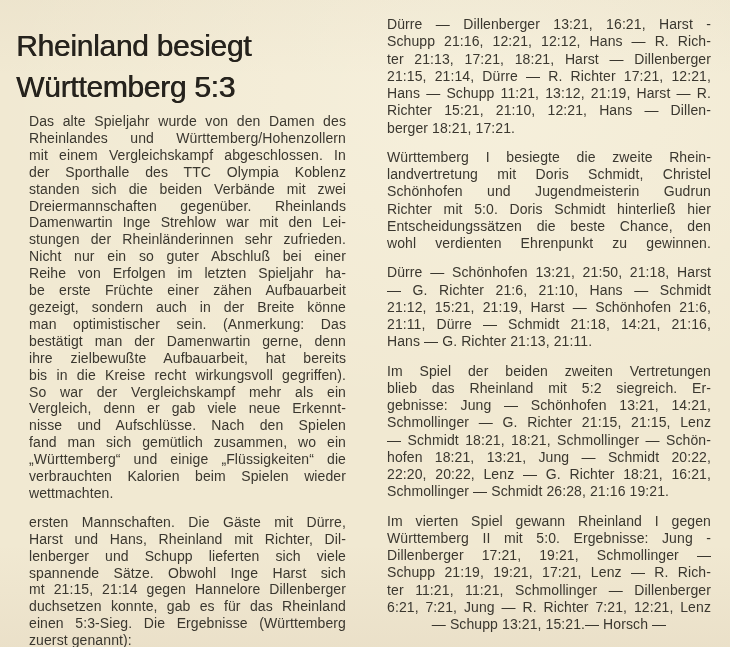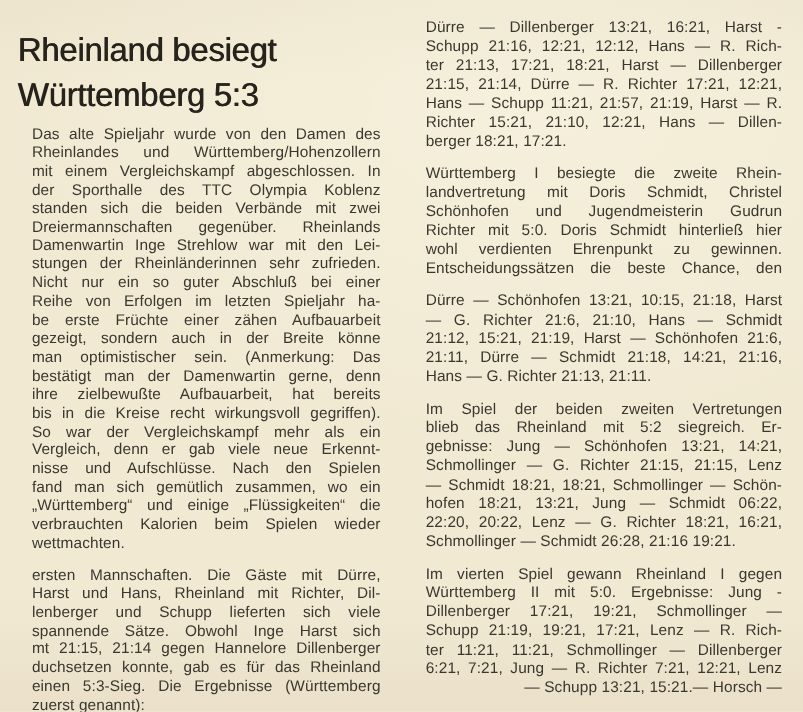--- a/index.html
+++ b/index.html
@@ -43,21 +43,21 @@
     text-align: justify;
     text-align-last: justify;
     white-space: nowrap;
     overflow: visible;
   }
   .line.end {
     text-align-last: left;
   }
   .line.sig-row {
     display: flex;
-    justify-content: flex-end;
+    justify-content: center;
     white-space: nowrap;
   }
 </style>
 </head>
 <body>
 
 <div class="clipping">
   <h1 class="headline">
     <span class="hl-line">Rheinland besiegt</span>
     <span class="hl-line">Württemberg 5:3</span>
@@ -98,46 +98,46 @@
         <div class="line">einen 5:3-Sieg. Die Ergebnisse (Württemberg</div>
         <div class="line end">zuerst genannt):</div>
       </div>
     </div>
   <div class="column column-right">
       <div class="para">
         <div class="line">Dürre — Dillenberger 13:21, 16:21, Harst -</div>
         <div class="line">Schupp 21:16, 12:21, 12:12, Hans — R. Rich-</div>
         <div class="line">ter 21:13, 17:21, 18:21, Harst — Dillenberger</div>
         <div class="line">21:15, 21:14, Dürre — R. Richter 17:21, 12:21,</div>
-        <div class="line">Hans — Schupp 11:21, 21:57, 21:19, Harst — R.</div>
+        <div class="line">Hans — Schupp 11:21, 13:12, 21:19, Harst — R.</div>
         <div class="line">Richter 15:21, 21:10, 12:21, Hans — Dillen-</div>
         <div class="line end">berger 18:21, 17:21.</div>
       </div>
       <div class="para">
         <div class="line">Württemberg I besiegte die zweite Rhein-</div>
         <div class="line">landvertretung mit Doris Schmidt, Christel</div>
         <div class="line">Schönhofen und Jugendmeisterin Gudrun</div>
         <div class="line">Richter mit 5:0. Doris Schmidt hinterließ hier</div>
+        <div class="line">Entscheidungssätzen die beste Chance, den</div>
         <div class="line">wohl verdienten Ehrenpunkt zu gewinnen.</div>
-        <div class="line">Entscheidungssätzen die beste Chance, den</div>
       </div>
       <div class="para">
-        <div class="line">Dürre — Schönhofen 13:21, 10:15, 21:18, Harst</div>
+        <div class="line">Dürre — Schönhofen 13:21, 21:50, 21:18, Harst</div>
         <div class="line">— G. Richter 21:6, 21:10, Hans — Schmidt</div>
         <div class="line">21:12, 15:21, 21:19, Harst — Schönhofen 21:6,</div>
         <div class="line">21:11, Dürre — Schmidt 21:18, 14:21, 21:16,</div>
         <div class="line end">Hans — G. Richter 21:13, 21:11.</div>
       </div>
       <div class="para">
         <div class="line">Im Spiel der beiden zweiten Vertretungen</div>
         <div class="line">blieb das Rheinland mit 5:2 siegreich. Er-</div>
         <div class="line">gebnisse: Jung — Schönhofen 13:21, 14:21,</div>
         <div class="line">Schmollinger — G. Richter 21:15, 21:15, Lenz</div>
         <div class="line">— Schmidt 18:21, 18:21, Schmollinger — Schön-</div>
-        <div class="line">hofen 18:21, 13:21, Jung — Schmidt 06:22,</div>
+        <div class="line">hofen 18:21, 13:21, Jung — Schmidt 20:22,</div>
         <div class="line">22:20, 20:22, Lenz — G. Richter 18:21, 16:21,</div>
         <div class="line end">Schmollinger — Schmidt 26:28, 21:16 19:21.</div>
       </div>
       <div class="para">
         <div class="line">Im vierten Spiel gewann Rheinland I gegen</div>
         <div class="line">Württemberg II mit 5:0. Ergebnisse: Jung -</div>
         <div class="line">Dillenberger 17:21, 19:21, Schmollinger —</div>
         <div class="line">Schupp 21:19, 19:21, 17:21, Lenz — R. Rich-</div>
         <div class="line">ter 11:21, 11:21, Schmollinger — Dillenberger</div>
         <div class="line">6:21, 7:21, Jung — R. Richter 7:21, 12:21, Lenz</div>

